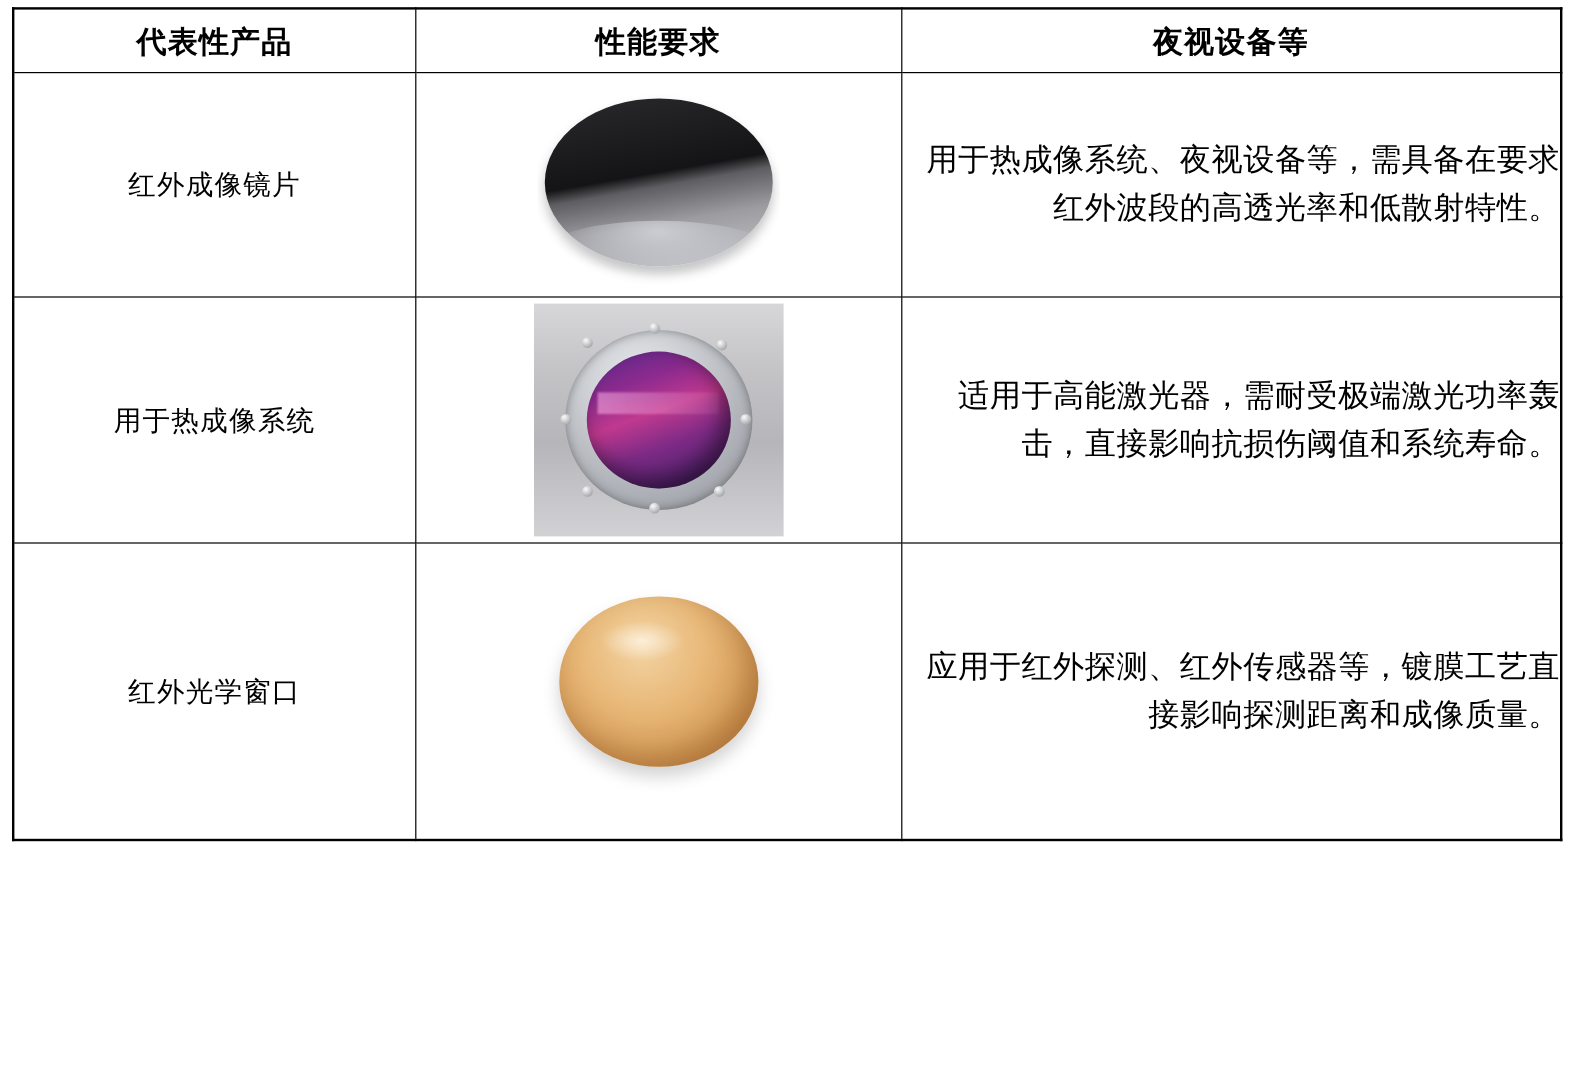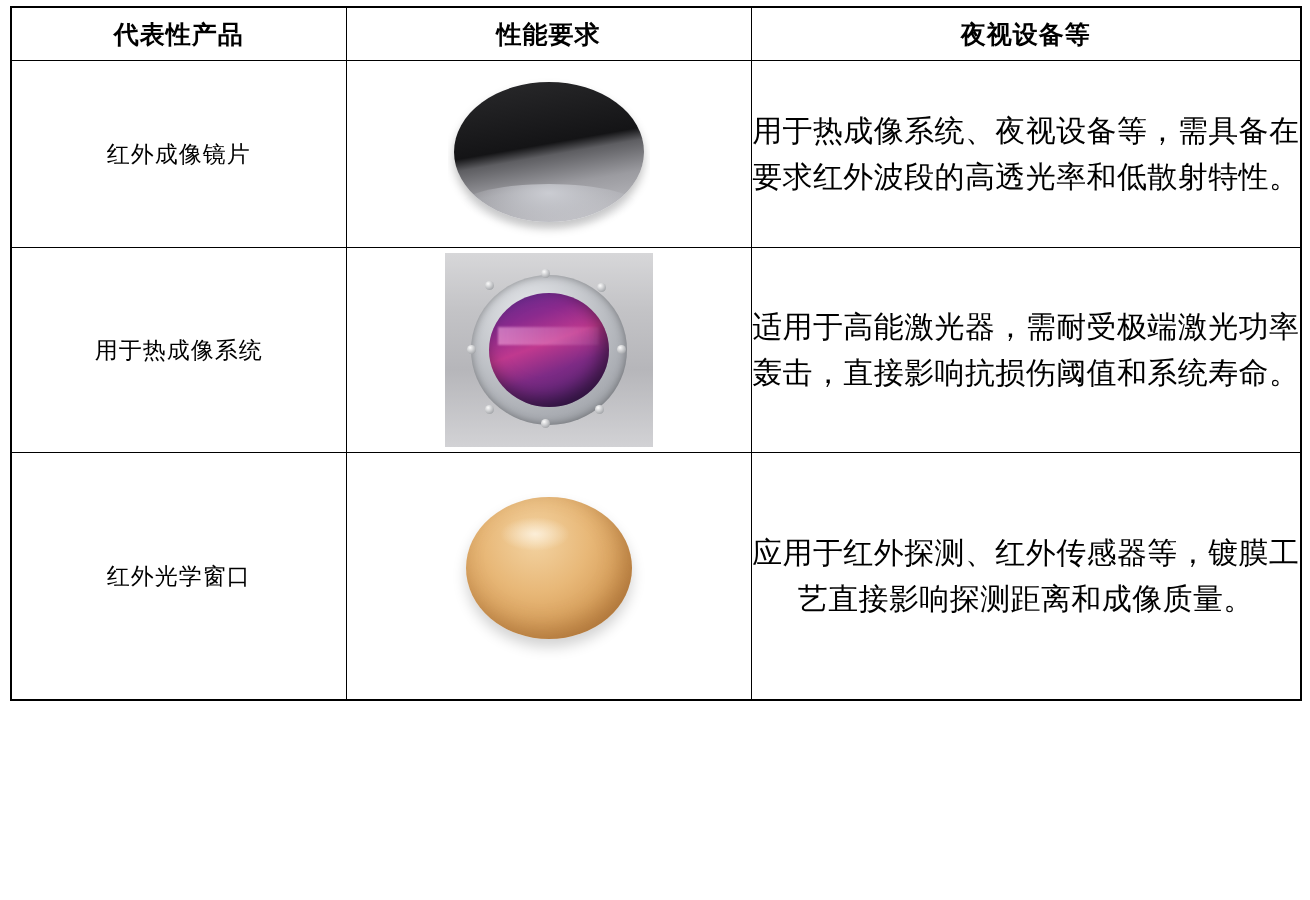--- a/index.html
+++ b/index.html
@@ -47,24 +47,24 @@
   td.prod-name {
     text-align: center;
     font-size: 23px;
     letter-spacing: 1px;
   }
   td.prod-img {
     text-align: center;
     padding: 0;
   }
   td.prod-req {
-    font-size: 30px;
+    font-size: 26px;
     line-height: 1.55;
     padding: 10px 16px 10px 14px;
-    text-align: center;
+    text-align: right;
     letter-spacing: 0.4px;
   }
   .req-text { display: block; }
 
   
   tr.row-1 td { height: 186px; }
   tr.row-2 td { height: 204px; }
   tr.row-3 td { height: 203px; }
   tr.row-4 td { height: 246px; }
 

